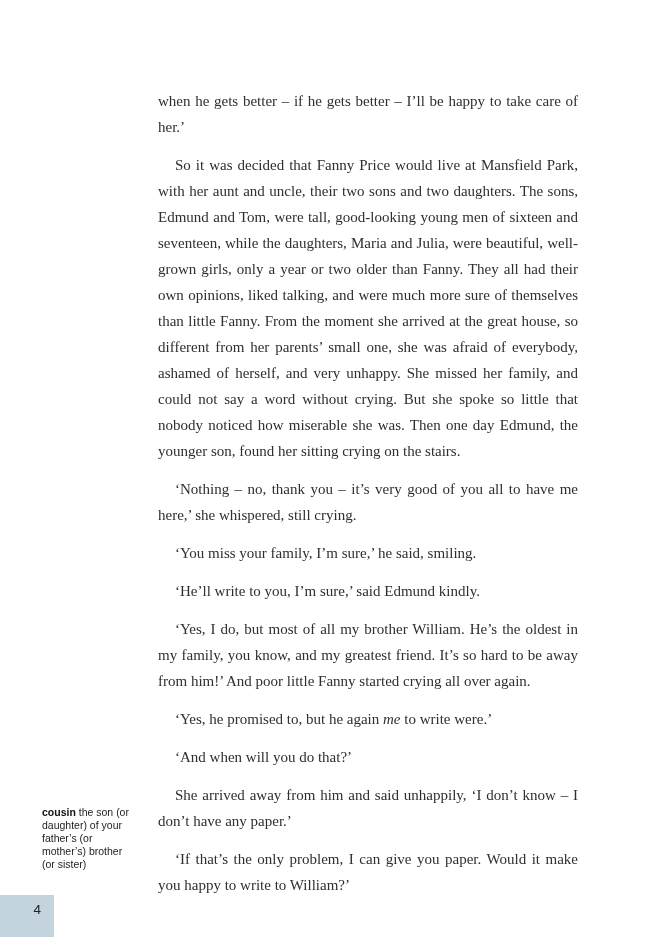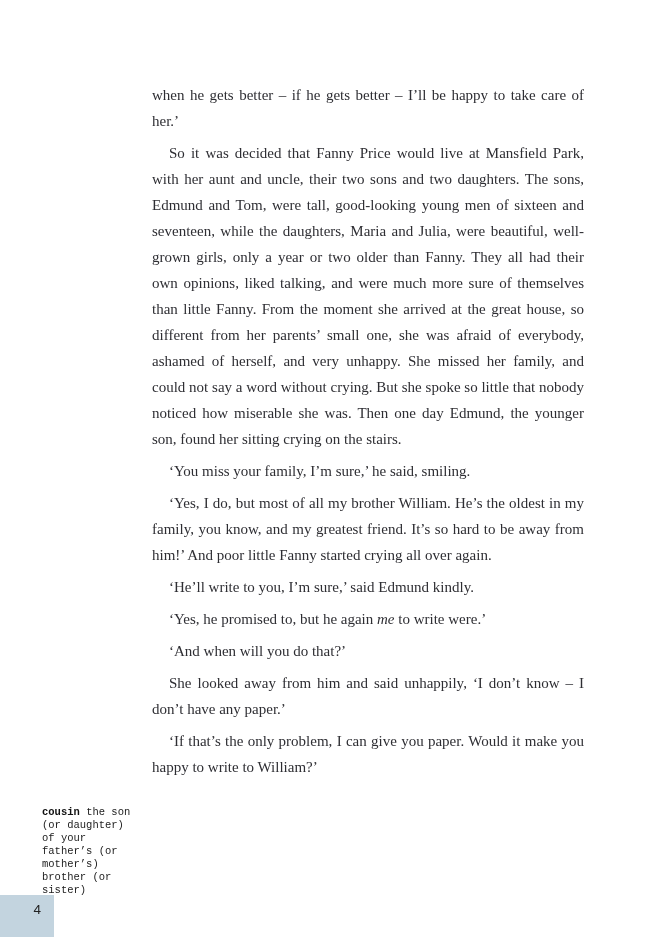--- a/index.html
+++ b/index.html
@@ -25,37 +25,37 @@
     top: 76px;
     width: 444px;
     font-family: "Liberation Serif", serif;
     font-size: 15px;
     line-height: 26px;
     color: #2e2e33;
     text-align: justify;
     hyphens: none;
   }
   .para {
-    margin: 6px;
+    margin: 12px;
     padding: 0;
   }
   .para.indent {
     text-indent: 17px;
   }
   .para b {
     font-weight: bold;
   }
   .para i {
   }
   .margin-note {
     position: absolute;
     left: 42px;
     top: 806px;
     width: 94px;
-    font-family: Liberation Mono, monospace;
+    font-family: Liberation Sans, sans-serif;
     font-size: 10.5px;
     line-height: 13px;
     color: #1c1c1c;
     text-align: left;
   }
   .margin-note .term {
     font-weight: bold;
     color: #111111;
   }
   .page-tab {
@@ -75,26 +75,27 @@
   }
 </style>
 </head>
 <body>
 
 <div class="page">
 
   <div class="text-column">
       <p class="para"><span>when he gets better – if he gets better – I’ll be happy to take care of her.’</span></p>
       <p class="para indent"><span>So it was decided that Fanny Price would live at Mansfield Park, with her aunt and uncle, their two sons and two daughters. The sons, Edmund and Tom, were tall, good-looking young men of sixteen and seventeen, while the daughters, Maria and Julia, were beautiful, well-grown girls, only a year or two older than Fanny. They all had their own opinions, liked talking, and were much more sure of themselves than little Fanny. From the moment she arrived at the great house, so different from her parents’ small one, she was afraid of everybody, ashamed of herself, and very unhappy. She missed her family, and could not say a word without crying. But she spoke so little that nobody noticed how miserable she was. Then one day Edmund, the younger son, found her sitting crying on the stairs.</span></p>
+      <p class="para indent"><span>‘Nothing – no, thank you – it’s very good of you all to have me here,’ she whispered, still crying.</span></p>
       <p class="para indent"><span>‘You miss your family, I’m sure,’ he said, smiling.</span></p>
+      <p class="para indent"><span>‘He’ll write to you, I’m sure,’ said Edmund kindly.</span></p>
       <p class="para indent"><span>‘Yes, I do, but most of all my brother William. He’s the oldest in my family, you know, and my greatest friend. It’s so hard to be away from him!’ And poor little Fanny started crying all over again.</span></p>
-      <p class="para indent"><span>‘He’ll write to you, I’m sure,’ said Edmund kindly.</span></p>
       <p class="para indent"><span>‘Yes, he promised to, but he again </span><i>me</i><span> to write were.’</span></p>
       <p class="para indent"><span>‘And when will you do that?’</span></p>
-      <p class="para indent"><span>She looked away from him and said unhappily, ‘I don’t know – I don’t have any paper.’</span></p>
+      <p class="para indent"><span>She arrived away from him and said unhappily, ‘I don’t know – I don’t have any paper.’</span></p>
       <p class="para indent"><span>‘If that’s the only problem, I can give you paper. Would it make you happy to write to William?’</span></p>
     </div>
 
   <aside class="margin-note">
     <span class="term">cousin</span>
     <span class="definition">the son (or daughter) of your father’s (or mother’s) brother (or sister)</span>
   </aside>
 
   <div class="page-tab" style="background: rgb(195, 212, 223);">
     <span>4</span>

